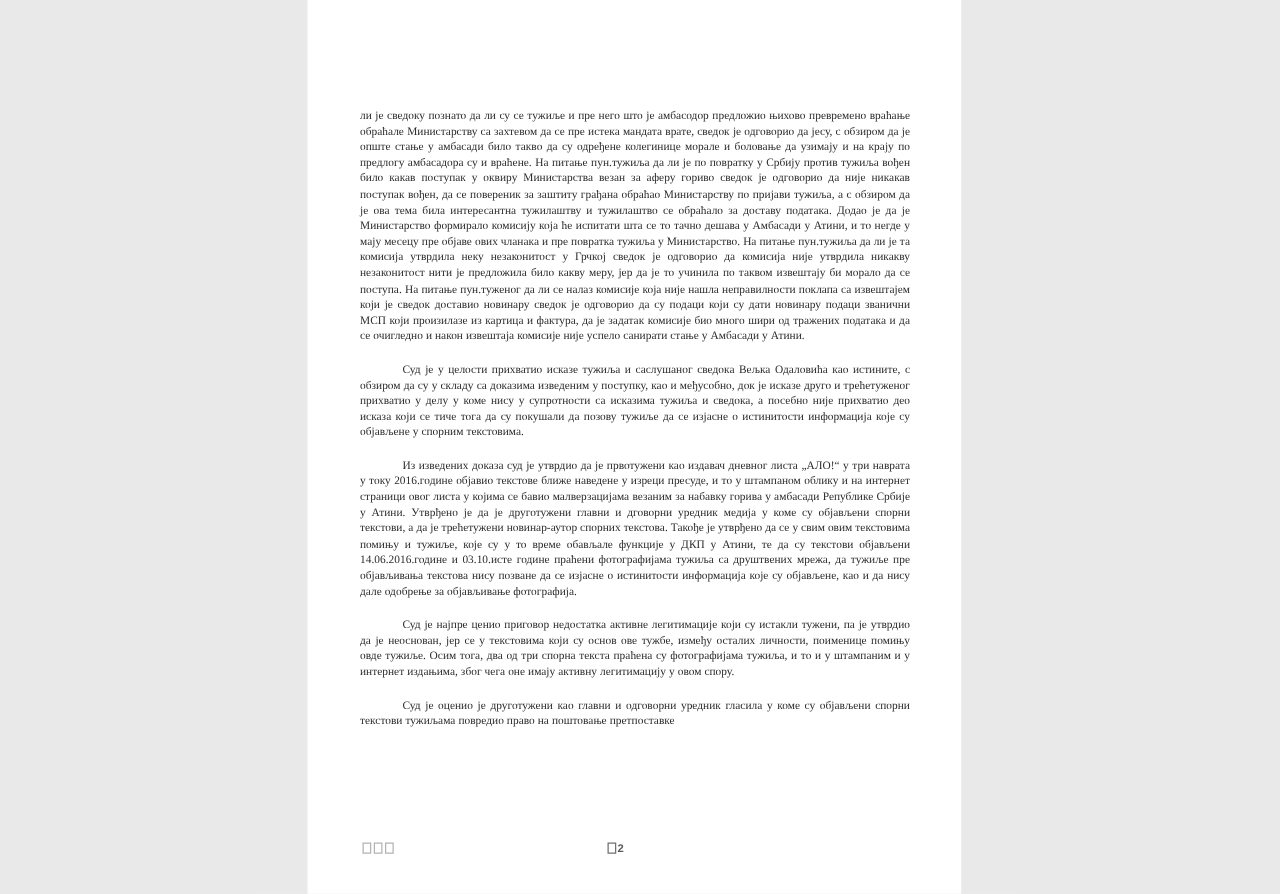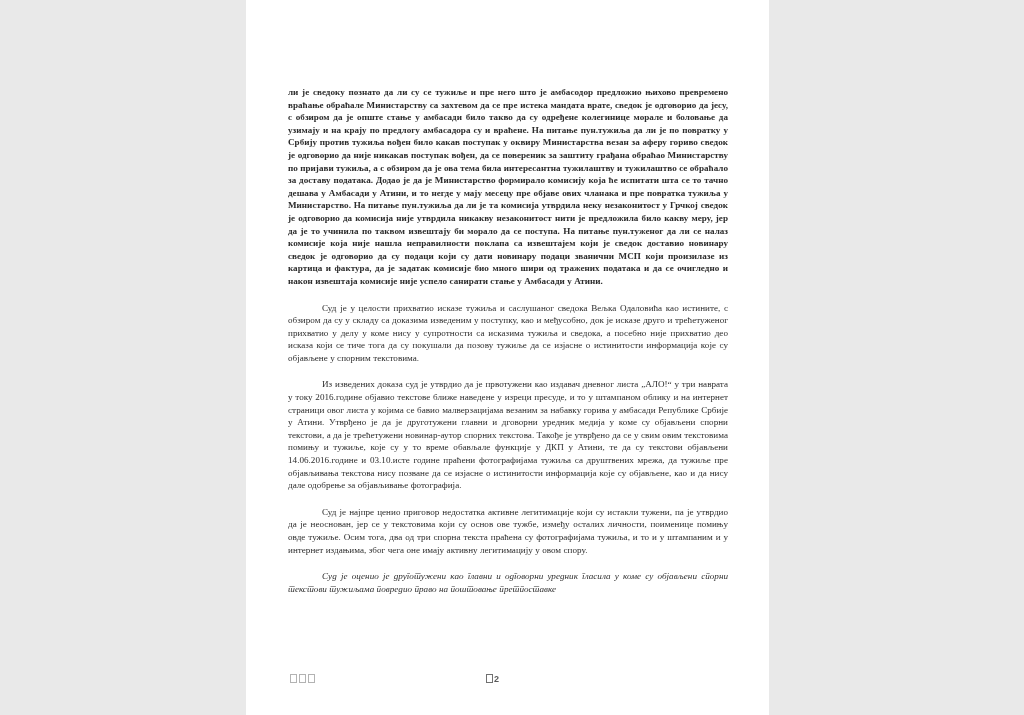--- a/index.html
+++ b/index.html
@@ -46,25 +46,23 @@
     line-height: 12.6px;
     color: #2c2c2c;
     letter-spacing: 0.02px;
     word-spacing: 0.1px;
   }
   .para.indent {
     text-indent: 34px;
   }
   .para.noindent {
     text-indent: 0;
-    font-weight: bold;
   }
   .para:last-child {
     margin-bottom: 0;
-    font-style: italic;
   }
   #footer {
     position: absolute;
     left: 42px;
     top: 673px;
     width: 440px;
     height: 16px;
   }
   .footer-left {
     position: absolute;

